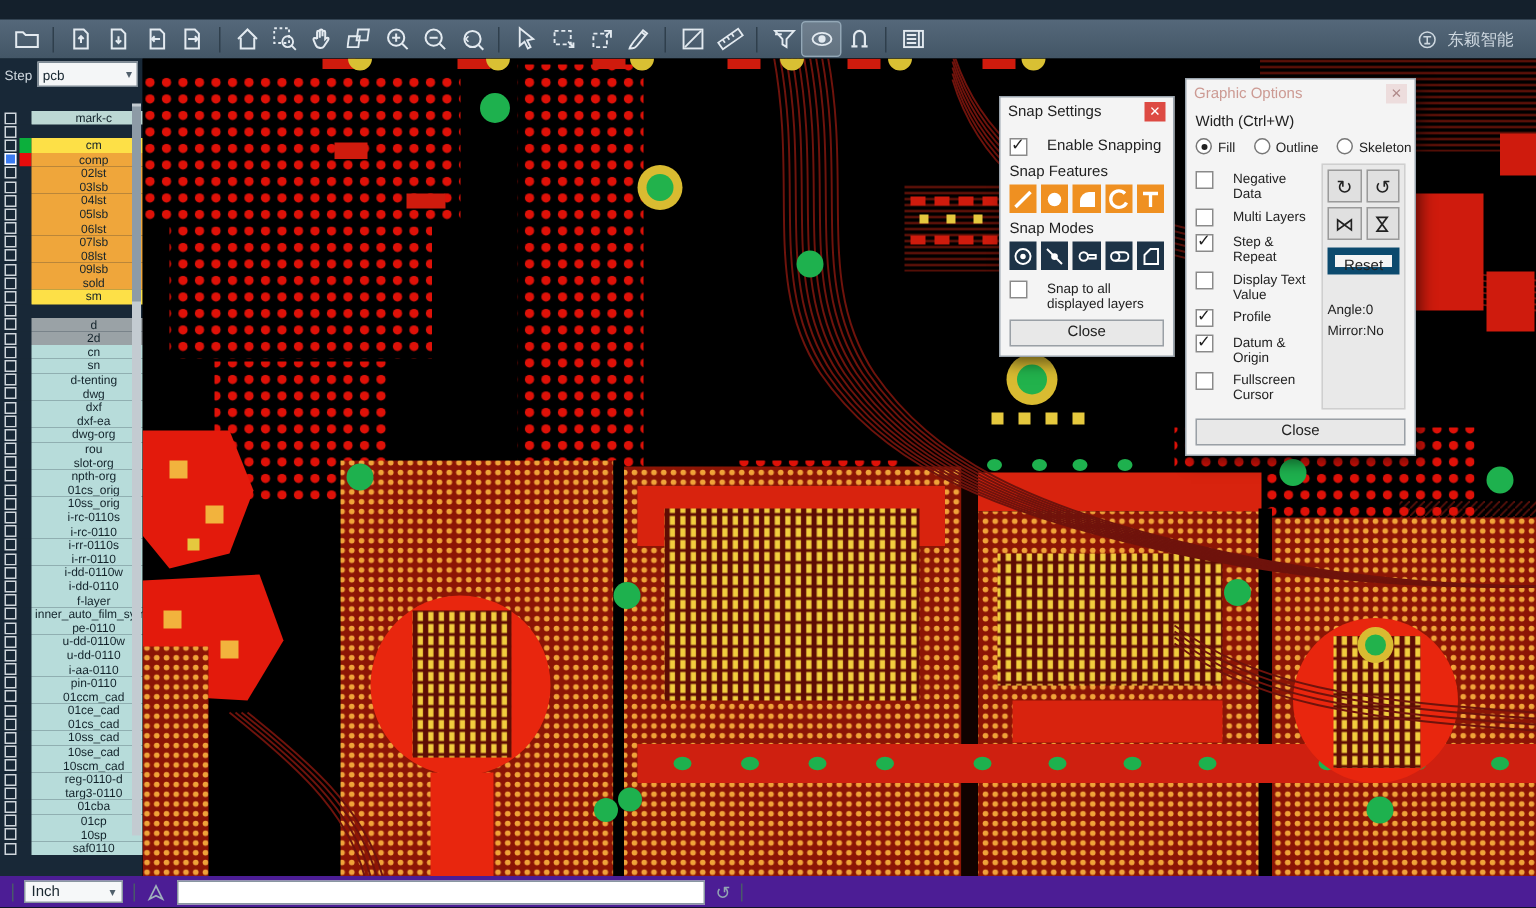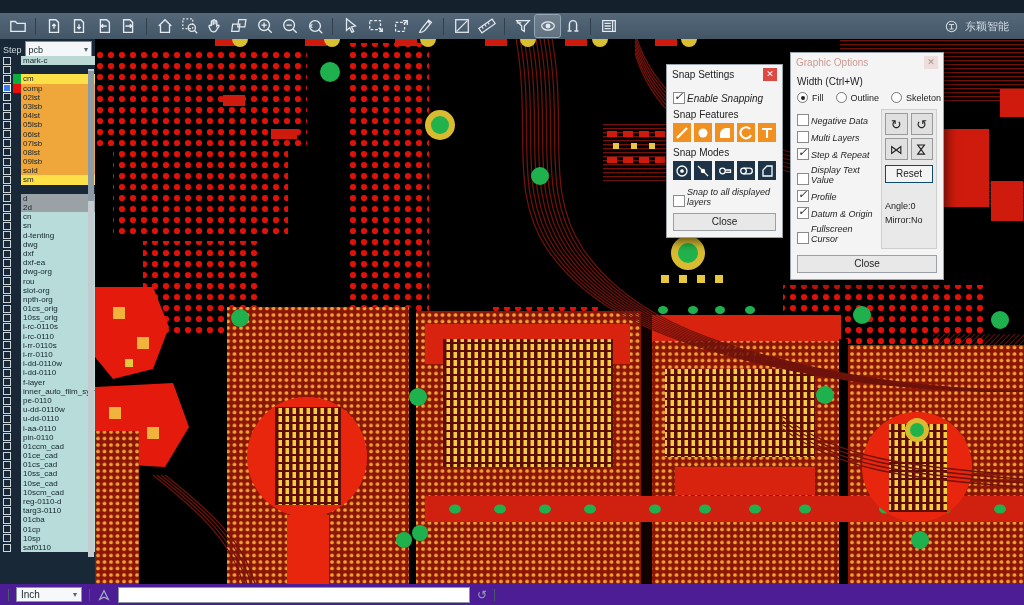--- a/index.html
+++ b/index.html
@@ -19,21 +19,21 @@
   .tbtn.active{background:rgba(255,255,255,.16);outline:1px solid #93a7b6;}
   .tsep{width:1px;height:17px;background:#2f3f4c;margin:0 5px;flex:none;}
   .logo{margin-left:auto;display:flex;align-items:center;gap:7px;color:#cdd7df;font-size:11px;padding-right:10px;}
   
   .sidebar{position:absolute;left:0;top:39px;width:95px;height:545px;background:#182837;}
   .step-row{height:21px;display:flex;align-items:center;gap:3px;padding:0 3px;}
   .step-label{color:#cfd8df;font-size:9px;}
   .step-select{flex:1;height:15px;background:#f4f6f7;border:1px solid #7e8b95;font-size:9px;color:#15242e;
                display:flex;align-items:center;justify-content:space-between;padding:0 3px;}
   .step-chevron{font-size:8px;color:#51606c;}
-  .layers{position:absolute;left:0;top:17px;width:111px;}
+  .layers{position:absolute;left:0;top:35px;width:111px;text-align:center;}
   .layer-row{height:9.2px;display:flex;align-items:stretch;}
   .cbcell{width:13px;display:flex;align-items:center;justify-content:center;background:#182837;flex:none;}
   .cbbox{width:6px;height:6px;border:1px solid #cfd6dc;background:transparent;}
   .layer-row.checked .cbbox{background:#3b7bf0;border-color:#fff;}
   .sw{width:8px;flex:none;background:#182837;}
   .lbl{flex:1;font-size:8px;line-height:9.2px;color:#13232b;padding-left:2px;white-space:nowrap;overflow:hidden;}
   .ric{width:9px;flex:none;}
   .layer-row.has-icon .ric{background:#d9a23c;border-left:1px solid #7a5a1a;box-sizing:border-box;}
   .c-pale .lbl,.c-pale .ric{background:#bcd8d4;}
   .c-white .lbl,.c-white .ric{background:#fdfdfd;margin-top:12px;}
@@ -58,21 +58,21 @@
   
   .dlg{position:absolute;background:#f4f4f4;border:1px solid #9aa4ad;box-shadow:3px 4px 10px rgba(0,0,0,.55);
        font-size:10px;color:#222;}
   .dlg-title{height:19px;display:flex;align-items:center;justify-content:space-between;
              padding:0 5px;font-size:10px;}
   .dlg-close{width:14px;height:13px;display:flex;align-items:center;justify-content:center;
              font-size:9px;line-height:9px;}
   .snap-close{background:#dd4a43;color:#fff;}
   .gfx-close{background:#eddddd;color:#b08a8a;}
   .dlg-body{padding:4px 6px 6px;}
-  .chk-row{display:flex;align-items:flex-end;gap:2px;margin:4px 0;font-style:italic;}
+  .chk-row{display:flex;align-items:flex-start;gap:13px;margin:4px 0;}
   .chk-box{width:10px;height:10px;border:1px solid #8a8a8a;background:#fff;flex:none;position:relative;}
   .chk-row.checked .chk-box::after{content:"\2713";position:absolute;left:0px;top:-3px;font-size:11px;color:#222;}
   .sec-label{margin:5px 0 3px;color:#222;}
   .btnrow{display:flex;gap:3px;}
   .fbtn{width:19px;height:19px;background:#ef9021;display:flex;align-items:center;justify-content:center;}
   .mbtn{width:19px;height:19px;background:#1d3347;display:flex;align-items:center;justify-content:center;}
   .close-btn{display:block;width:100%;height:18px;margin-top:6px;background:#e8e8e8;border:1px solid #9aa0a6;
              font-size:10px;text-align:center;line-height:16px;color:#222;box-sizing:border-box;}
   .gfx{width:152px;}
   .radio-row{display:flex;gap:12px;margin:5px 0 6px;}
@@ -80,21 +80,21 @@
   .rad{width:9px;height:9px;border:1px solid #777;border-radius:50%;background:#fff;display:flex;align-items:center;justify-content:center;}
   .radio-item.selected .rad::after{content:"";width:4px;height:4px;border-radius:50%;background:#222;}
   .gfx-main{display:flex;gap:4px;}
   .gfx-checks{flex:1;}
   .gfx-checks .chk-row{margin:5px 0;font-size:9px;}
   .gfx-panel{width:56px;background:#e9e9e9;border:1px solid #cfcfcf;padding:3px;box-sizing:border-box;flex:none;}
   .gfx-grid{display:grid;grid-template-columns:1fr 1fr;gap:3px;}
   .gbtn{height:20px;background:#e0e0e0;border:1px solid #9a9a9a;display:flex;align-items:center;justify-content:center;
         font-size:13px;color:#222;}
   .flipv{display:inline-block;transform:rotate(90deg);}
-  .reset-btn{display:block;width:100%;height:18px;margin-top:5px;background:#f4f4f4;border:1px solid #0c4a6e;
+  .reset-btn{display:block;width:100%;height:18px;margin-top:5px;background:#f4f4f4;border:5px solid #0c4a6e;
              font-size:10px;text-align:center;line-height:16px;box-sizing:border-box;}
   .gfx-info{font-size:9px;margin-top:16px;line-height:14px;color:#222;}
   .small{font-size:9px;}
 </style>
 </head>
 <body>
 
 <div class="page">
 
   <div class="menubar">

